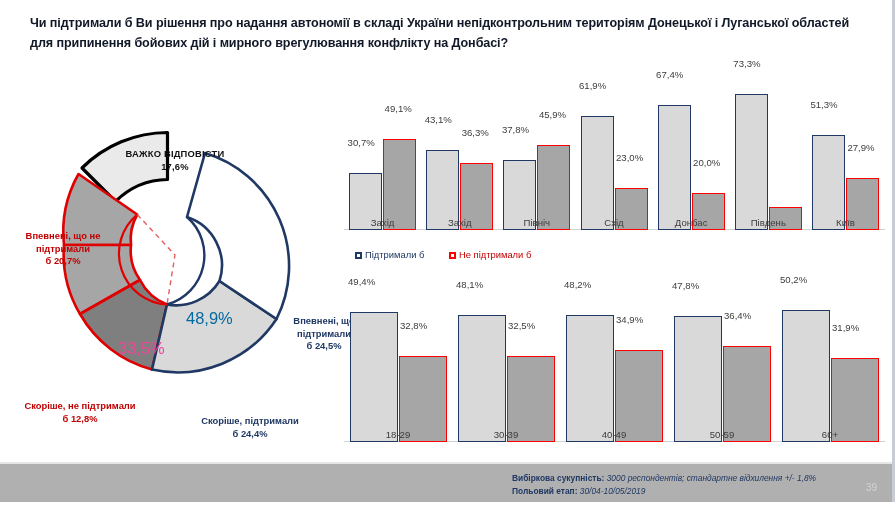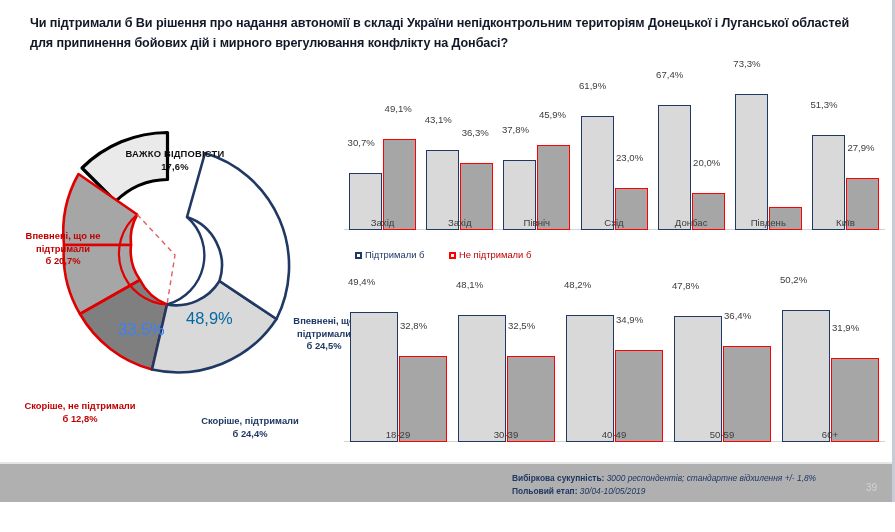--- a/index.html
+++ b/index.html
@@ -26,21 +26,21 @@
   .dlabel.navy{color:#1f3864;}
   .dlabel.red{color:#c00000;}
   .dlabel.black{color:#111111;letter-spacing:.2px;}
   .l-hard{left:105px;top:78px;width:140px;}
   .l-sure-no{left:4px;top:160px;width:118px;}
   .l-rather-no{left:14px;top:330px;width:132px;}
   .l-sure-yes{left:272px;top:245px;width:104px;}
   .l-rather-yes{left:186px;top:345px;width:128px;}
   .center-num{position:absolute;font-size:16.5px;font-weight:normal;}
   .center-num.navy{color:#0369a1;left:186px;top:239px;}
-  .center-num.red{color:#3b82f6;left:118px;top:250px;}
+  .center-num.red{color:#ec4899;left:118px;top:269px;}
 
   
   .chart{position:absolute;}
   .chart-top{left:344px;top:62px;width:545px;height:190px;}
   .chart-bot{left:344px;top:282px;width:545px;height:182px;}
   .axis{position:absolute;left:0;right:4px;bottom:22px;height:1px;background:#d2d2d2;}
   .bar{position:absolute;bottom:0;box-sizing:border-box;}
   .bar.blue{background:#d9d9d9;border:1.6px solid #1f3864;}
   .bar.red{background:#a6a6a6;border:1.6px solid #ff0000;}
   .vlab{position:absolute;font-size:9.6px;color:#3c3c3c;white-space:nowrap;}

